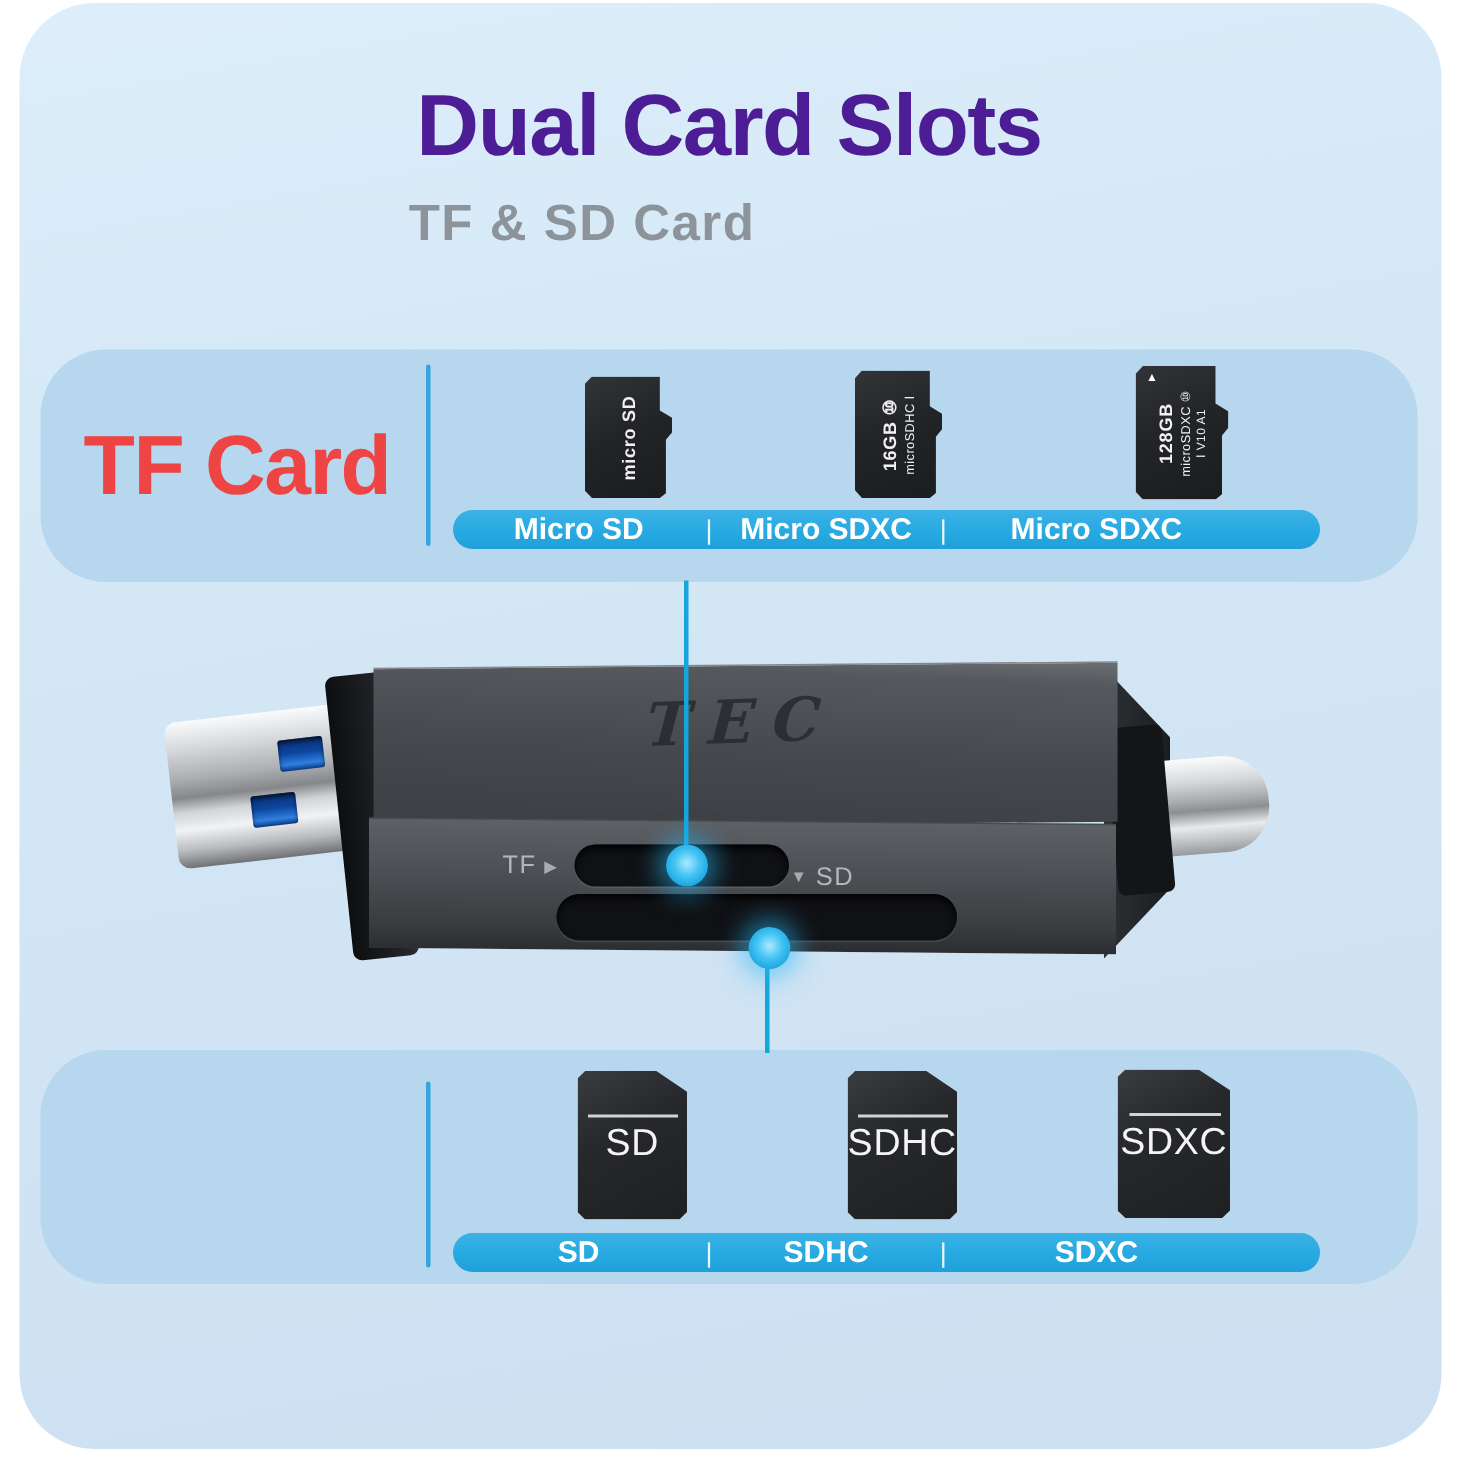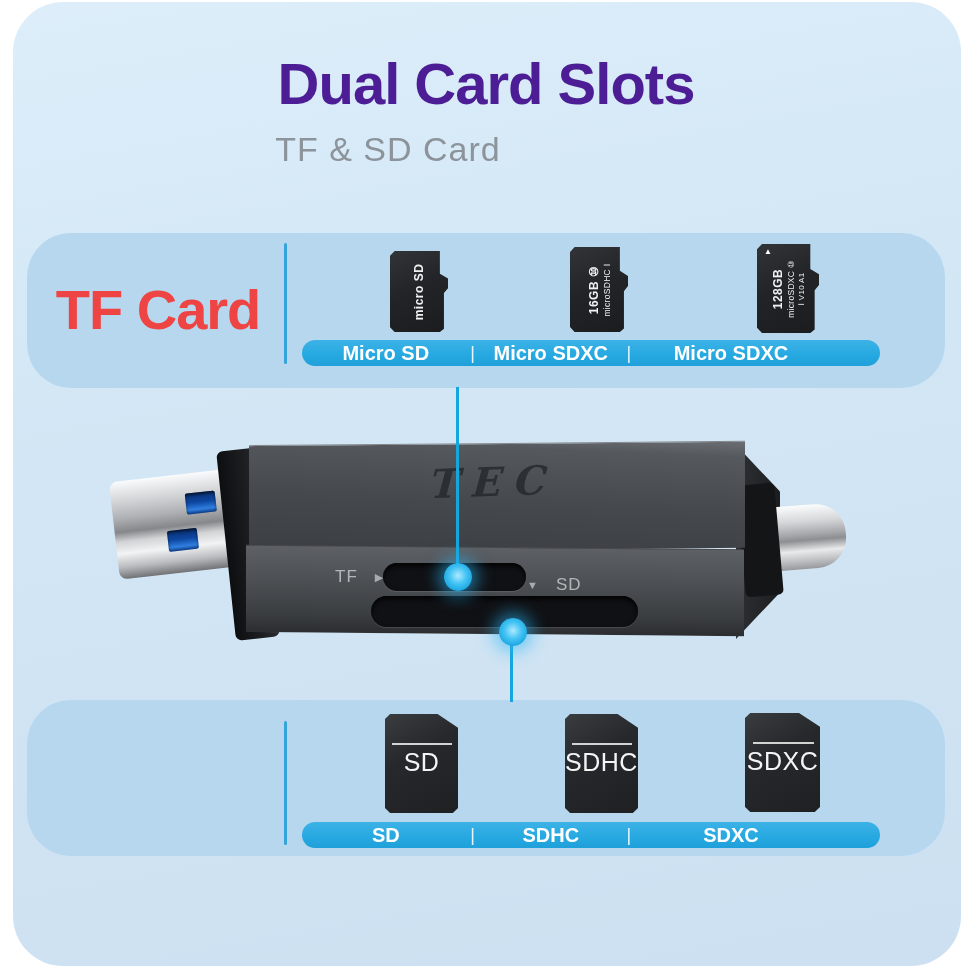--- a/index.html
+++ b/index.html
@@ -10,21 +10,21 @@
   .panel{
     position:absolute;left:13px;top:2px;width:948px;height:964px;border-radius:50px;
     background:linear-gradient(170deg,#ddeefa 0%,#d3e7f5 35%,#cfe3f3 70%,#cde0f1 100%);
   }
   .page-title{
     position:absolute;left:0;top:50px;width:972px;text-align:center;
     font-size:58px;font-weight:bold;color:#4c1d95;letter-spacing:-1px;
   }
   .page-subtitle{
     position:absolute;left:0;top:130px;width:776px;text-align:center;
-    font-size:34px;color:#8c939a;letter-spacing:1px;
+    font-size:34px;color:#8c939a;letter-spacing:1px;font-weight:bold;
   }
   .section{
     position:absolute;left:27px;width:918px;border-radius:44px;background:#b6d7ee;
   }
   .section.tf{top:233px;height:155px;}
   .section.sd{top:700px;height:156px;}
   .section-heading{
     position:absolute;width:240px;text-align:center;font-size:56px;font-weight:bold;
     color:#ef4444;line-height:1;letter-spacing:-1px;
   }
@@ -132,21 +132,21 @@
     transform:skewY(0.5deg);border-top:1px solid rgba(255,255,255,.14);
     background:linear-gradient(180deg,#5d6064 0%,#4a4d51 45%,#3a3d40 80%,#2b2d30 100%);
   }
   .brand{
     position:absolute;left:390px;top:458px;width:210px;z-index:7;text-align:center;
     font-family:"DejaVu Serif",serif;font-style:italic;font-weight:bold;font-size:40px;
     letter-spacing:12px;color:#24272b;opacity:.8;transform:rotate(-2deg) skewX(-6deg);
   }
   .slot-label{
     position:absolute;z-index:7;color:#b4b7ba;font-size:17px;letter-spacing:1px;
-    display:flex;align-items:center;gap:17px;
+    display:flex;align-items:center;gap:5px;
   }
   .slot-label .arrow{font-size:11px;color:#a9acaf;}
   .tf-label{left:335px;top:567px;}
   .sd-label{left:527px;top:575px;}
   .slot{
     position:absolute;z-index:7;background:#101114;border-radius:16px;
     box-shadow:inset 0 3px 5px rgba(0,0,0,.85),0 1px 1px rgba(255,255,255,.12);
   }
   .slot-tf{left:383px;top:563px;width:143px;height:28px;border-radius:14px;}
   .slot-sd{left:371px;top:596px;width:267px;height:31px;}

